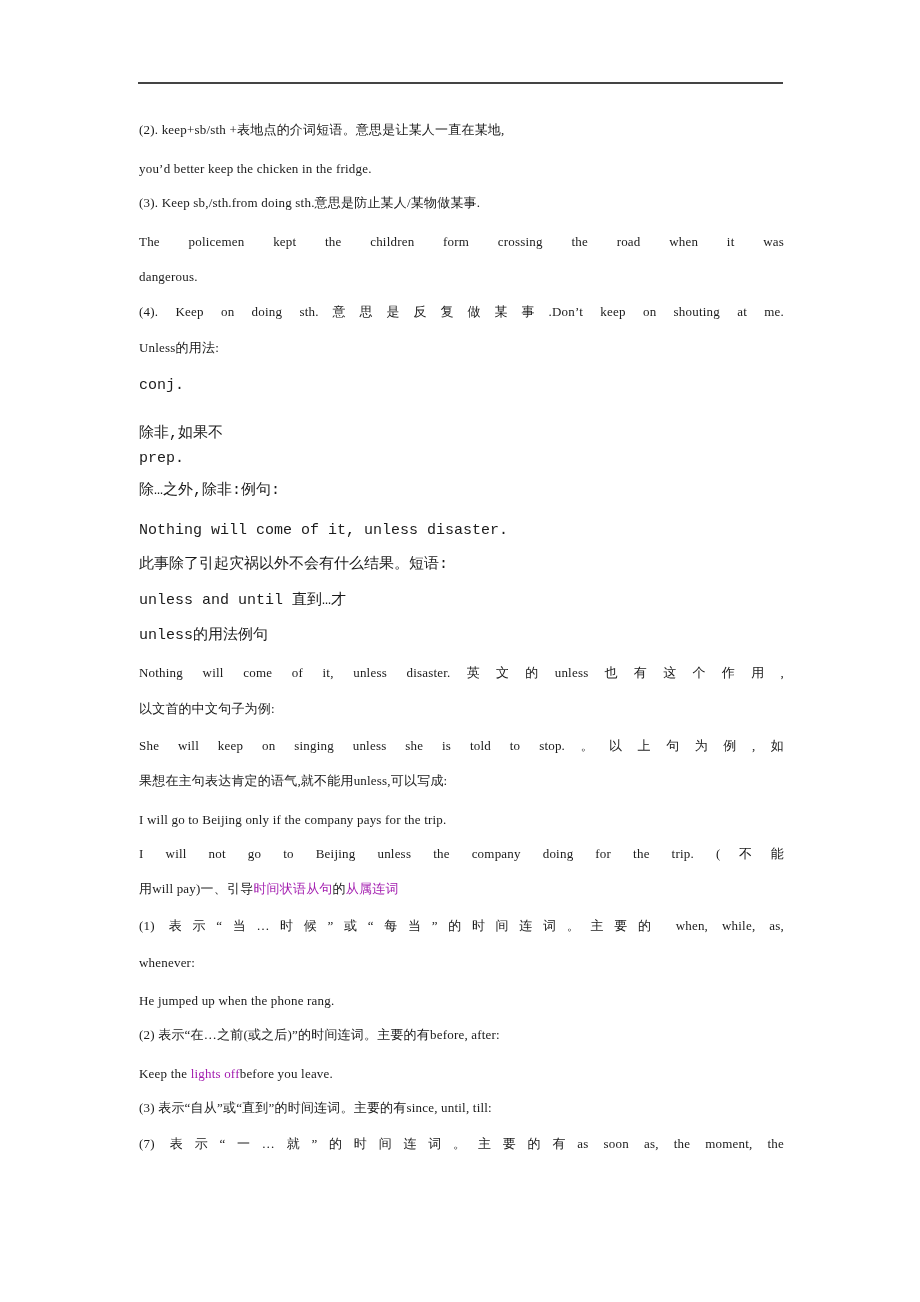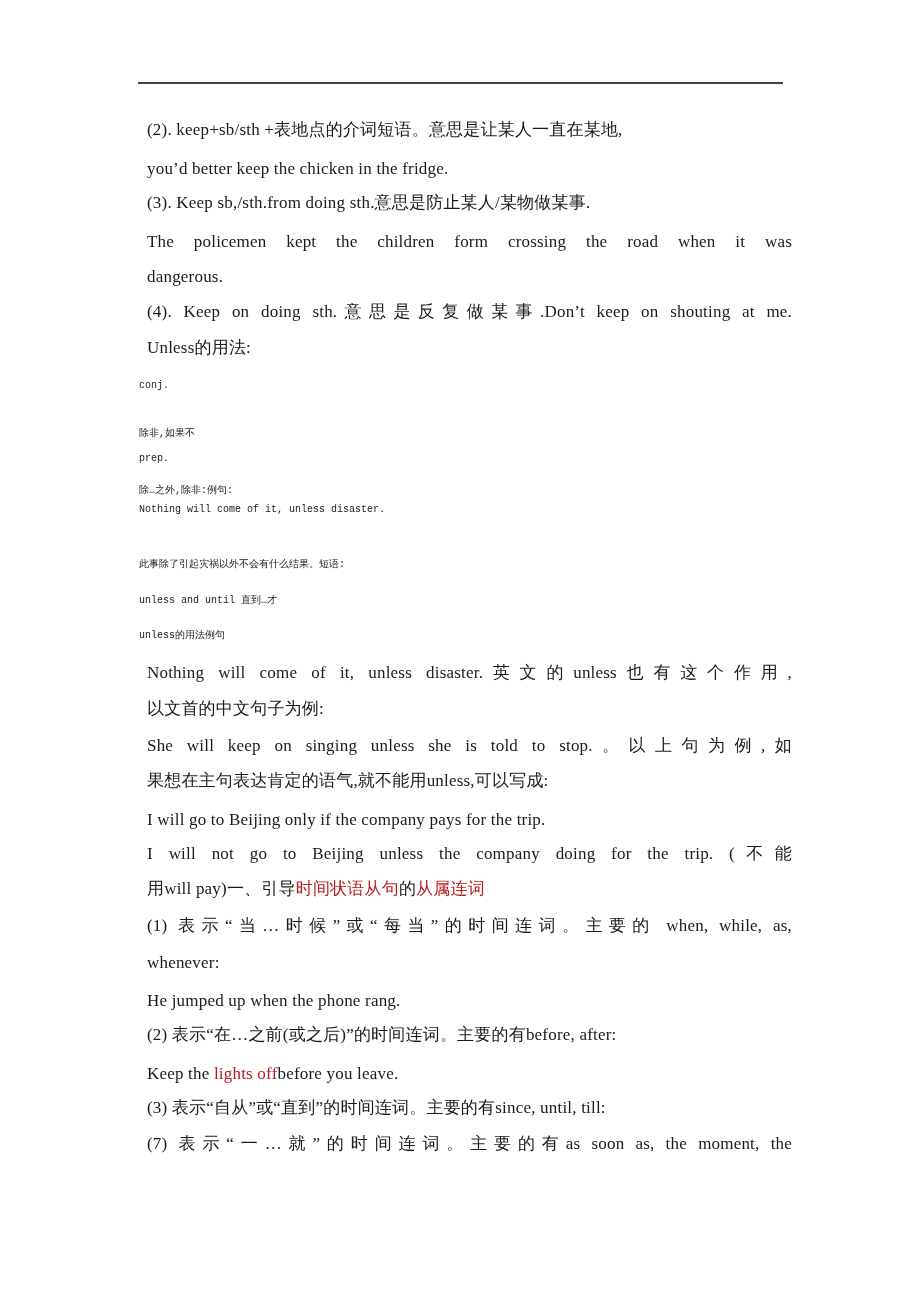--- a/index.html
+++ b/index.html
@@ -1,42 +1,42 @@
 <!DOCTYPE html>
 <html><head>
 <meta charset="utf-8">
 <style>
   html, body { margin:0; padding:0; background:#ffffff; }
   body { width:920px; height:1302px; position:relative; overflow:hidden;
          font-family:"Liberation Mono","DejaVu Sans Mono",monospace; color:#1a1a1a; }
   .rule { position:absolute; left:138px; top:82px; width:645px; height:0;
           border-top:2px solid #444444; }
-  .ln { position:absolute; left:139px; white-space:nowrap; font-size:10px; line-height:20px; color:#1a1a1a; }
+  .ln { position:absolute; left:139px; white-space:nowrap; font-size:15px; line-height:20px; color:#1a1a1a; }
   .just { width:645px; text-align:justify; text-align-last:justify; white-space:normal; }
-  .serif { font-family:"Liberation Serif","DejaVu Serif",serif; font-size:17px; letter-spacing:0.2px;margin-left:8px; }
-  .link { color:#b91c1c; }
+  .serif { font-family:"Liberation Serif","DejaVu Serif",serif; font-size:13px; letter-spacing:0.2px; }
+  .link { color:#a21caf; }
 </style>
 </head>
 <body>
 
 <div class="rule"></div>
 
 <div class="ln serif" style="top:120px">(2). keep+sb/sth +表地点的介词短语。意思是让某人一直在某地,</div>
 <div class="ln serif" style="top:159px">you’d better keep the chicken in the fridge.</div>
 <div class="ln serif" style="top:193px">(3). Keep sb,/sth.from doing sth.意思是防止某人/某物做某事.</div>
 <div class="ln serif just" style="top:232px">The policemen kept the children form crossing the road when it was</div>
 <div class="ln serif" style="top:267px">dangerous.</div>
 <div class="ln serif just" style="top:302px">(4). Keep on doing sth.意思是反复做某事.Don’t keep on shouting at me.</div>
 <div class="ln serif" style="top:338px">Unless的用法:</div>
 
 <div class="ln" style="top:376px">conj.</div>
 <div class="ln" style="top:424px">除非,如果不</div>
 <div class="ln" style="top:449px">prep.</div>
 <div class="ln" style="top:481px">除…之外,除非:例句:</div>
-<div class="ln" style="top:500px">Nothing will come of it, unless disaster.</div>
+<div class="ln" style="top:521px">Nothing will come of it, unless disaster.</div>
 <div class="ln" style="top:555px">此事除了引起灾祸以外不会有什么结果。短语:</div>
 <div class="ln" style="top:591px">unless and until 直到…才</div>
 <div class="ln" style="top:626px">unless的用法例句</div>
 
 <div class="ln serif just" style="top:663px">Nothing will come of it, unless disaster.英文的unless也有这个作用,</div>
 <div class="ln serif" style="top:699px">以文首的中文句子为例:</div>
 <div class="ln serif just" style="top:736px">She will keep on singing unless she is told to stop.。以上句为例,如</div>
 <div class="ln serif" style="top:771px">果想在主句表达肯定的语气,就不能用unless,可以写成:</div>
 <div class="ln serif" style="top:810px">I will go to Beijing only if the company pays for the trip.</div>
 <div class="ln serif just" style="top:844px">I will not go to Beijing unless the company doing for the trip. (不能</div>

